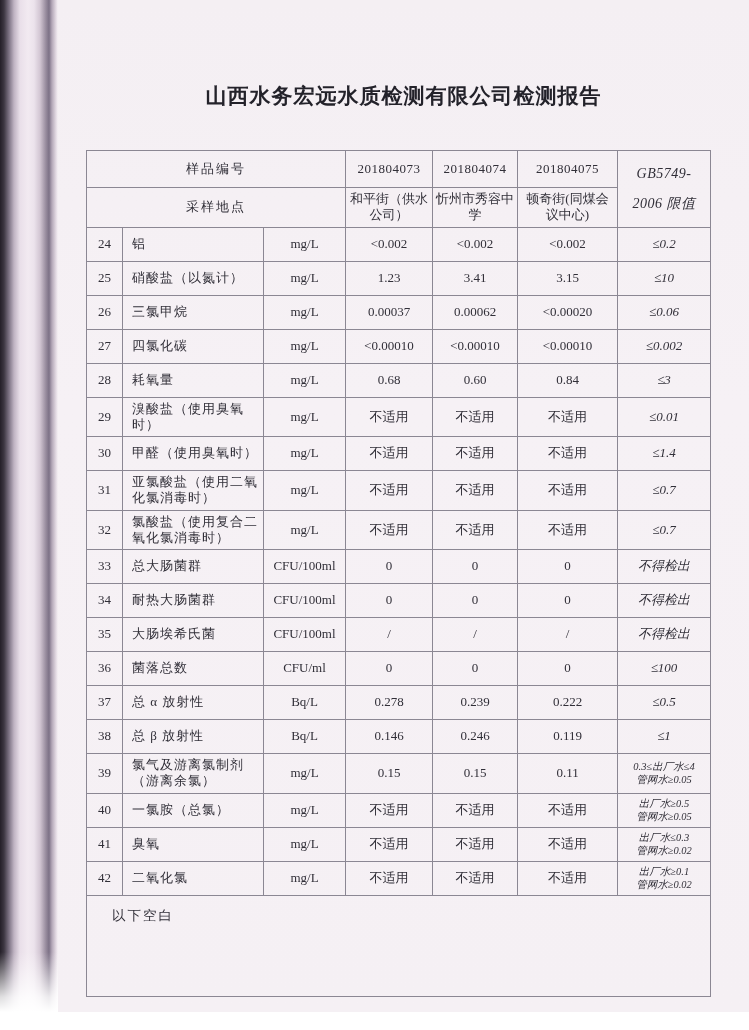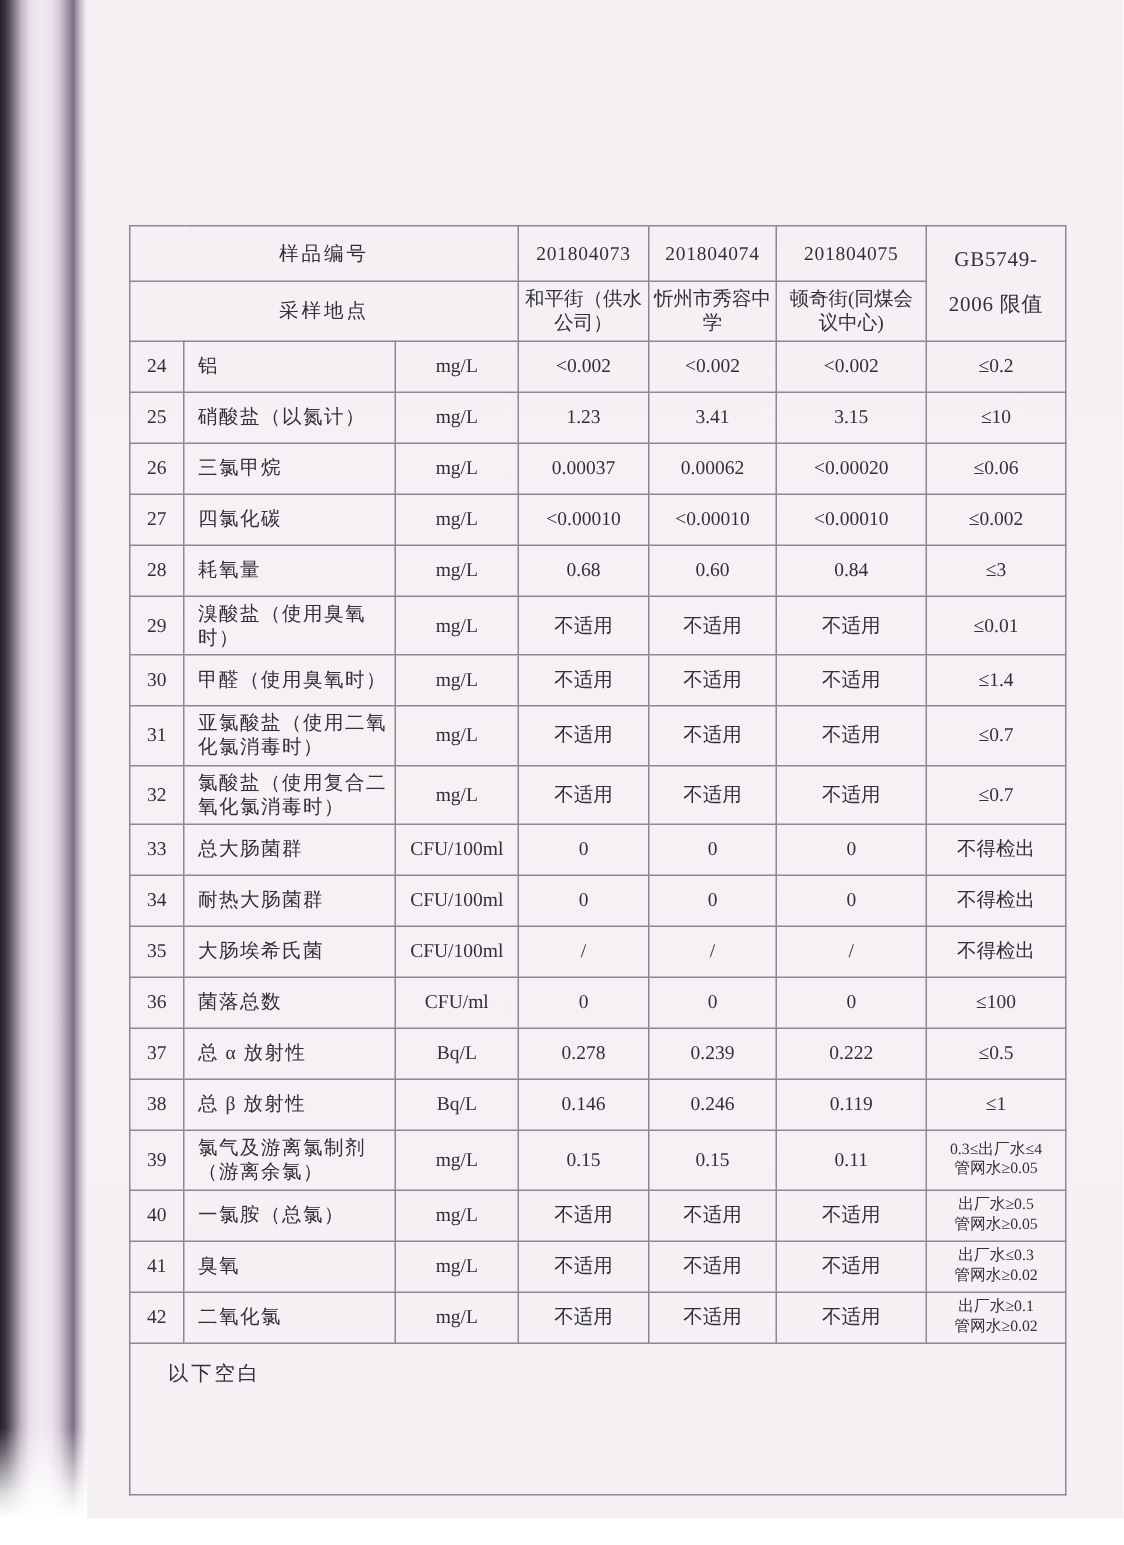--- a/index.html
+++ b/index.html
@@ -60,33 +60,34 @@
   thead td.sample-id { letter-spacing: 0.5px; }
   thead tr.r1 td { height: 30px; }
   thead tr.r2 td { height: 31px; letter-spacing: 0px; font-size: 13px; }
   thead td.limit-head {
     letter-spacing: 0.5px; font-size: 14px; line-height: 2.1;
   }
   tbody td.c-no { letter-spacing: 0; }
   tbody td.c-name { text-align: left; padding-left: 9px; letter-spacing: 1px; }
   tbody td { height: 27px; }
   tbody td.c-limit.small { font-size: 10.5px; letter-spacing: 0; padding: 2px 1px; }
-  td.c-limit { white-space: pre-line; }
+  td.c-limit { white-space: pre-line; font-style: italic; }
   tfoot td.blank-cell {
     height: 88px; text-align: left; vertical-align: top;
     padding: 12px 0 0 25px; letter-spacing: 2px; font-size: 13.5px;
   }
 </style>
 </head>
 <body>
 
 <div class="scan">
   <div class="binding"></div>
   <div class="binding-fade"></div>
 
+  <h1 class="page-title">山西水务宏远水质检测有限公司检测报告</h1>
 
 
   <table class="report">
     <colgroup>
       <col style="width:36px">
         <col style="width:141px">
         <col style="width:82px">
       <col style="width:87px">
         <col style="width:85px">
         <col style="width:100px">

